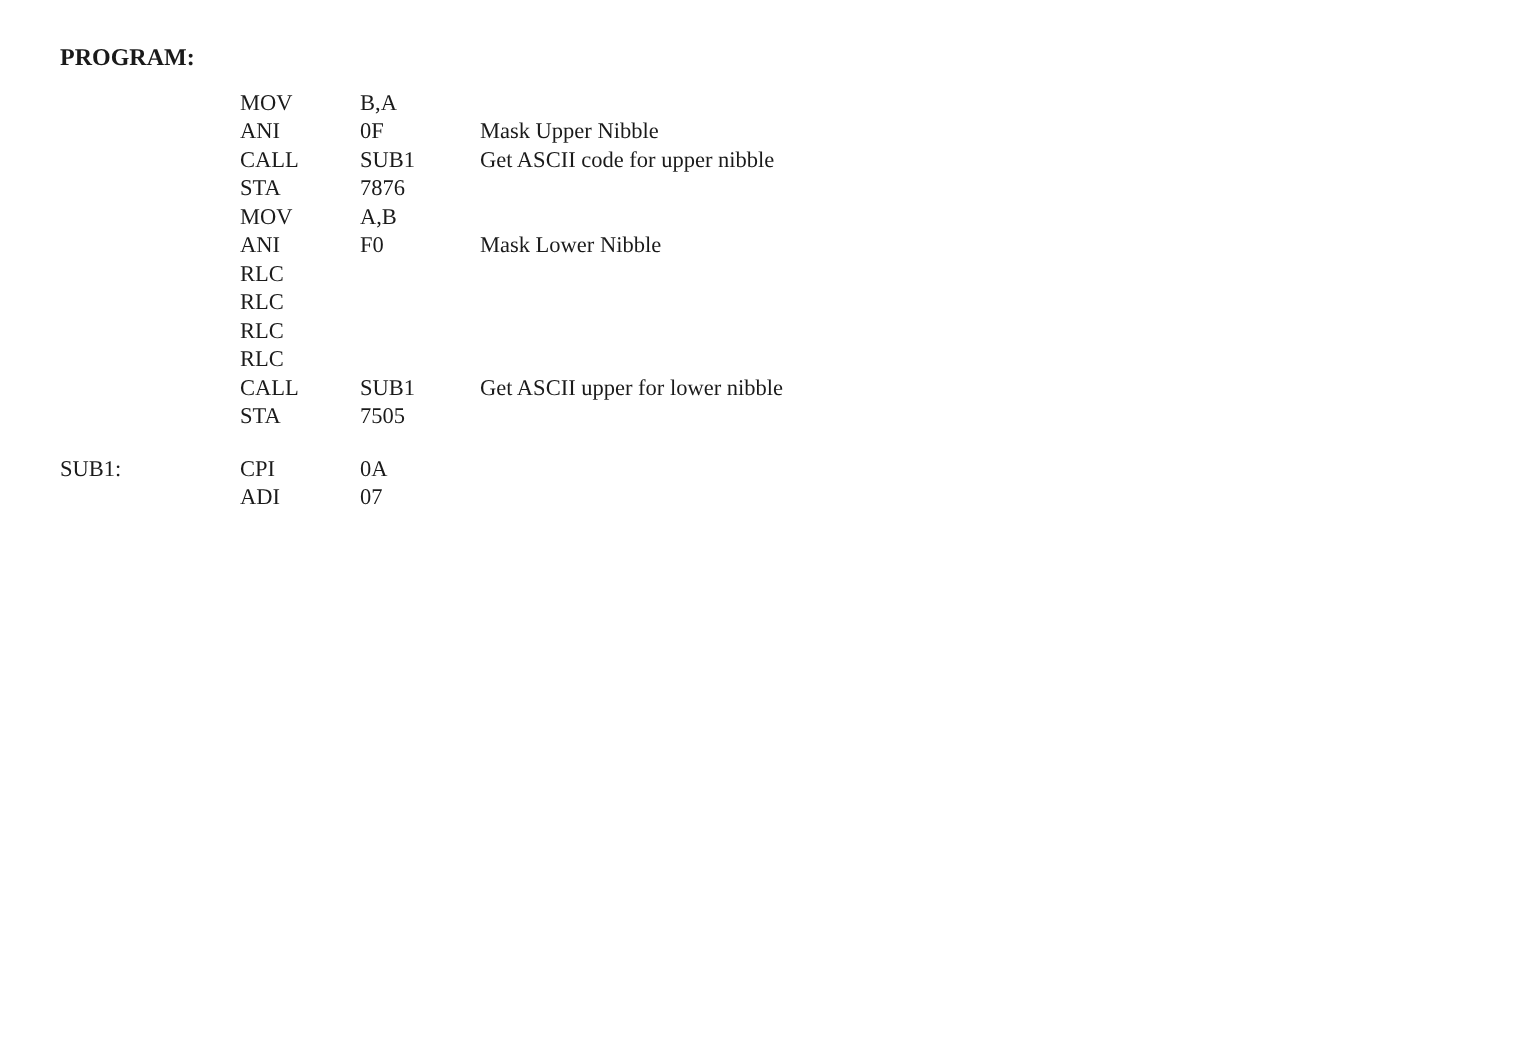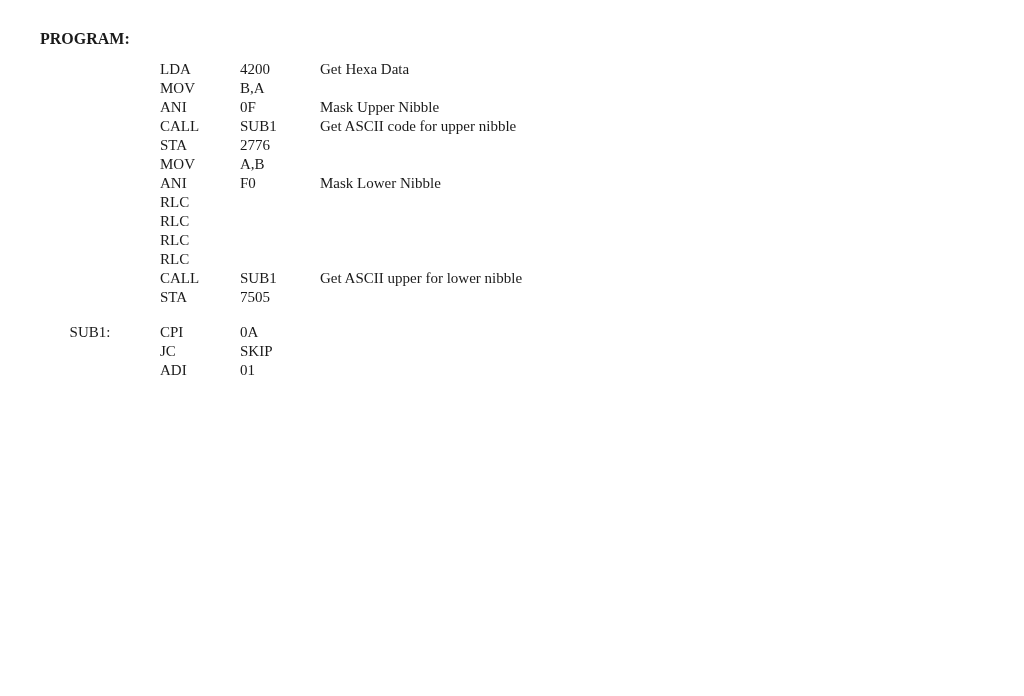--- a/index.html
+++ b/index.html
@@ -32,21 +32,21 @@
     }
 
     .instr-row {
       display: table-row;
     }
 
     .col-label {
       display: table-cell;
       width: 120px;
       padding: 1px 0;
-      text-align: center;
+      text-align: left;
       padding-right: 20px;
       vertical-align: top;
       font-family: Georgia, 'Times New Roman', serif;
     }
 
     .col-mnemonic {
       display: table-cell;
       width: 80px;
       padding: 1px 0;
       vertical-align: top;
@@ -78,26 +78,20 @@
     }
   </style>
 </head>
 <body>
 
 <div>
   <div class="program-heading">PROGRAM:</div>
 
   <div class="instruction-table">
 
-    <div class="instr-row">
-      <div class="col-label"></div>
-      <div class="col-mnemonic">LDA</div>
-      <div class="col-operand">4200</div>
-      <div class="col-comment">Get Hexa Data</div>
-    </div>
 
     <div class="instr-row">
       <div class="col-label"></div>
       <div class="col-mnemonic">MOV</div>
       <div class="col-operand">B,A</div>
       <div class="col-comment"></div>
     </div>
 
     <div class="instr-row">
       <div class="col-label"></div>
@@ -109,21 +103,21 @@
     <div class="instr-row">
       <div class="col-label"></div>
       <div class="col-mnemonic">CALL</div>
       <div class="col-operand">SUB1</div>
       <div class="col-comment">Get ASCII code for upper nibble</div>
     </div>
 
     <div class="instr-row">
       <div class="col-label"></div>
       <div class="col-mnemonic">STA</div>
-      <div class="col-operand">2776</div>
+      <div class="col-operand">7876</div>
       <div class="col-comment"></div>
     </div>
 
     <div class="instr-row">
       <div class="col-label"></div>
       <div class="col-mnemonic">MOV</div>
       <div class="col-operand">A,B</div>
       <div class="col-comment"></div>
     </div>
 
@@ -184,29 +178,23 @@
       <div class="spacer-cell"></div>
     </div>
 
     <div class="instr-row">
       <div class="col-label">SUB1:</div>
       <div class="col-mnemonic">CPI</div>
       <div class="col-operand">0A</div>
       <div class="col-comment"></div>
     </div>
 
-    <div class="instr-row">
-      <div class="col-label"></div>
-      <div class="col-mnemonic">JC</div>
-      <div class="col-operand">SKIP</div>
-      <div class="col-comment"></div>
-    </div>
 
     <div class="instr-row">
       <div class="col-label"></div>
       <div class="col-mnemonic">ADI</div>
-      <div class="col-operand">01</div>
+      <div class="col-operand">07</div>
       <div class="col-comment"></div>
     </div>
 
 
   </div>
 </div>
 
 </body></html>

